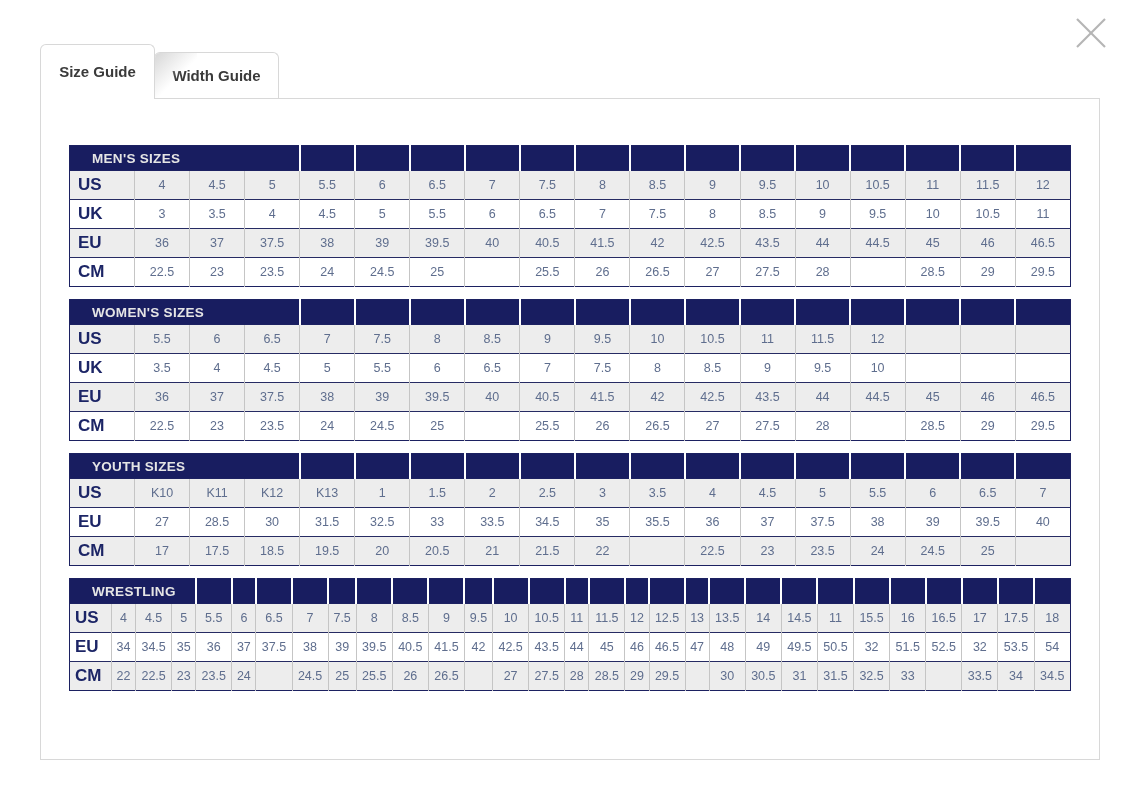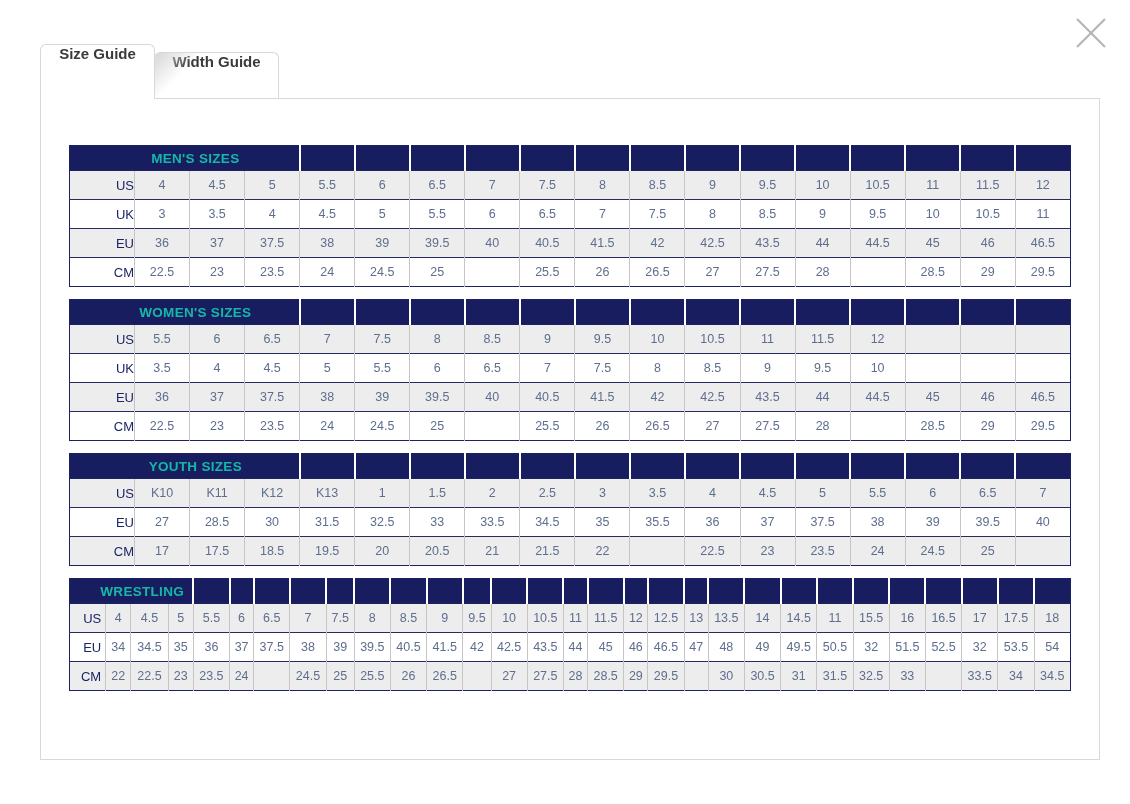--- a/index.html
+++ b/index.html
@@ -5,21 +5,21 @@
   * { box-sizing: border-box; margin: 0; padding: 0; }
   html, body { width: 1130px; height: 804px; background: #ffffff;
     font-family: "Liberation Sans", sans-serif; position: relative; overflow: hidden; }
 
   
   .close-btn { position: absolute; top: 12px; right: 18px; width: 42px; height: 42px;
     display: flex; align-items: center; justify-content: center; cursor: pointer; background: none; border: none; }
 
   
   .tabs { position: absolute; left: 40px; top: 44px; display: flex; align-items: flex-end; z-index: 3; }
-  .tab { display: flex; align-items: flex-start; justify-content: center;
+  .tab { display: flex; align-items: center; justify-content: center;
     border: 1px solid #d8d8d8; border-bottom: none; border-radius: 6px 6px 0 0;
     background: #ffffff; font-size: 15px; font-weight: bold; color: #3a3a3a; cursor: pointer; }
   .tab.active { width: 115px; height: 54px; z-index: 4; position: relative; }
   .tab.inactive { width: 125px; height: 46px; margin-left: -1px; z-index: 2; position: relative; overflow: hidden; }
   .tab.inactive::before { content: ""; position: absolute; left: 0; top: 0; width: 42px; height: 100%;
     background: linear-gradient(135deg, #d7d7d7 0%, rgba(255,255,255,0) 55%); pointer-events: none; }
   
   .tab.active::after { content: ""; position: absolute; left: 0; right: 0; bottom: -2px; height: 3px; background: #ffffff; }
 
   
@@ -27,29 +27,29 @@
     background: #ffffff; border: 1px solid #d8d8d8; padding: 46px 28px 0 28px; z-index: 1; }
 
   
   table.size-table { width: 100%; border-collapse: collapse; border: 1px solid #1c2161; table-layout: fixed; }
   table.size-table + table.size-table { margin-top: 12px; }
   table.size-table.compact { table-layout: auto; }
 
   .size-table th, .size-table td { text-align: center; vertical-align: middle; }
 
   .size-table thead th { background: #181d60; height: 25px; border-left: 2px solid #ffffff; border-bottom: 1px solid #1c2161; }
-  .size-table thead th.tbl-title { border-left: none; text-align: center; padding-left: 22px;
-    color: #14b8a6; font-size: 13.5px; font-weight: bold; letter-spacing: 0.3px; white-space: nowrap; }
+  .size-table thead th.tbl-title { border-left: none; text-align: left; padding-left: 22px;
+    color: #e5e5e5; font-size: 13.5px; font-weight: bold; letter-spacing: 0.3px; white-space: nowrap; }
 
   .size-table tbody tr { height: 29px; }
   .size-table tbody tr + tr td, .size-table tbody tr + tr th { border-top: 1px solid #262b63; }
   .size-table tbody tr:nth-child(odd) { background: #ededed; }
   .size-table tbody tr:nth-child(even) { background: #ffffff; }
 
-  .size-table tbody th.row-label { color: #1c2566; font-weight: normal; font-size: 13px; text-align: right; padding-left: 8px; }
+  .size-table tbody th.row-label { color: #1c2566; font-weight: bold; font-size: 17px; text-align: left; padding-left: 8px; }
   .size-table tbody td { color: #5f6e8e; font-size: 12.5px; border-left: 1px solid #c5c5c5; padding: 2px 1px; white-space: nowrap; }
   .size-table.compact tbody th.row-label { padding-left: 5px; padding-right: 4px; }
   .size-table.compact tbody td { padding: 2px 3px; }
 </style>
 </head>
 <body>
 
 <button class="close-btn" aria-label="Close">
   <span style="display:inline-flex;">
     <svg width="34" height="34" viewBox="0 0 34 34">

